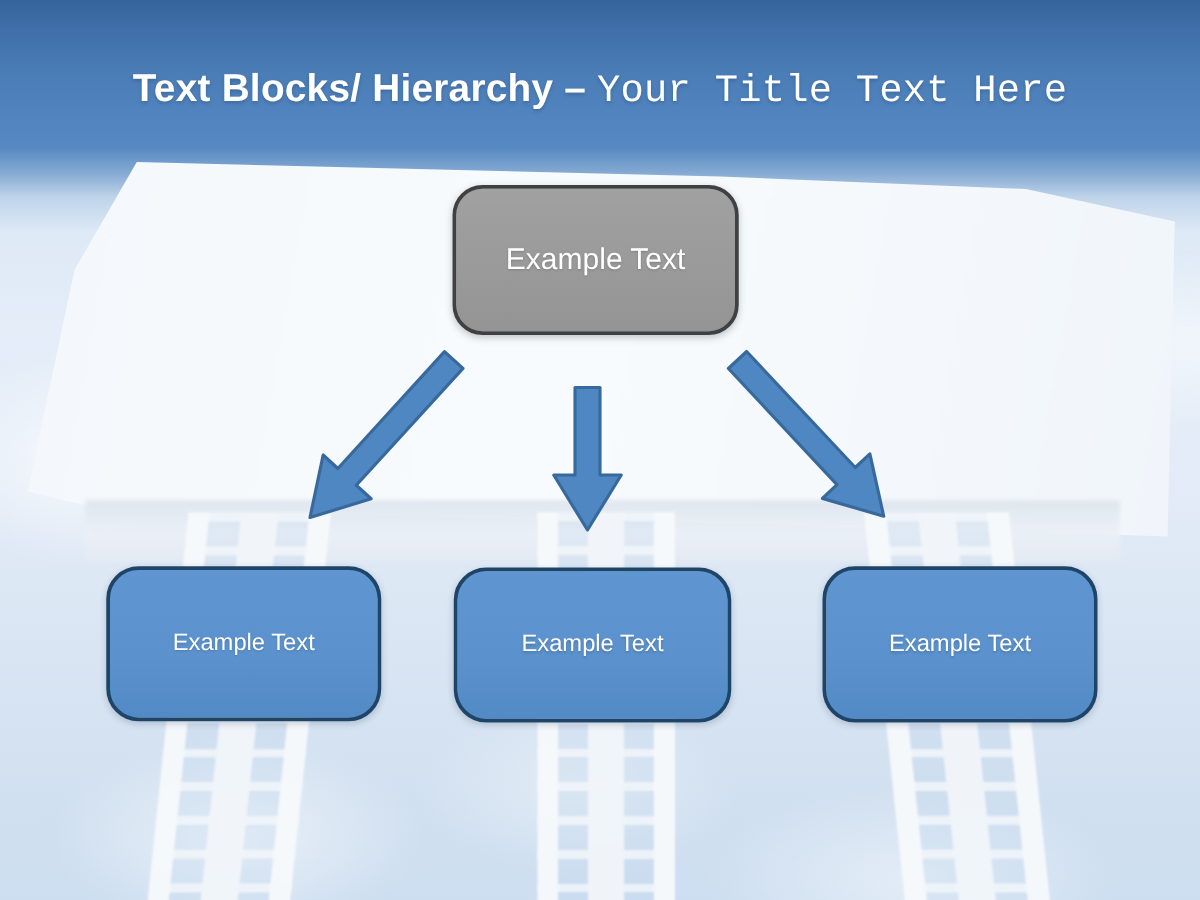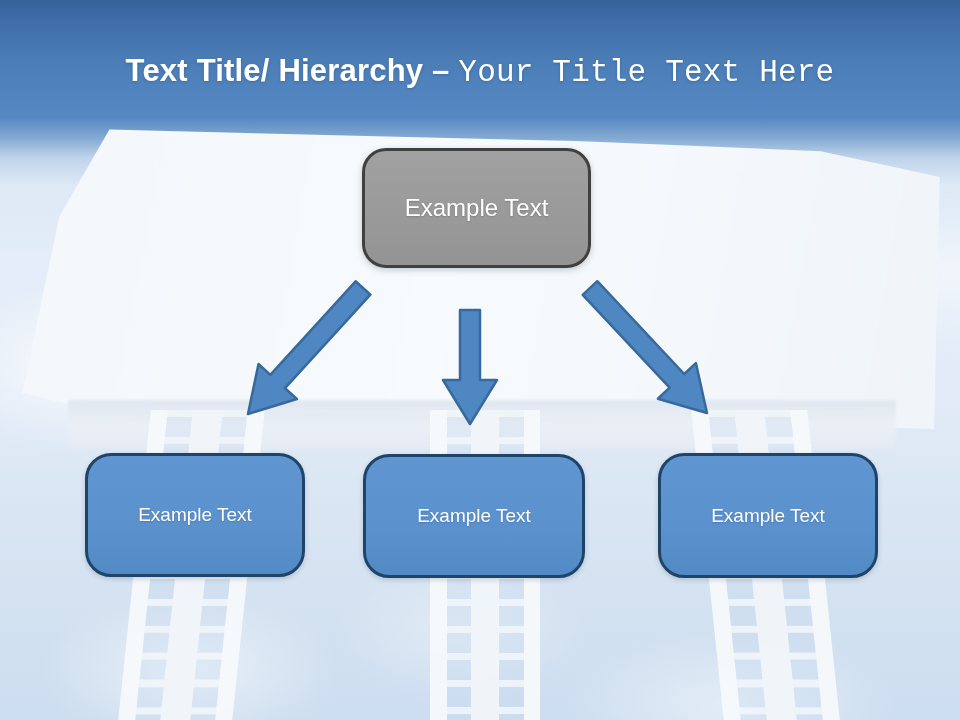--- a/index.html
+++ b/index.html
@@ -95,21 +95,21 @@
   <div class="pillar p-center"></div>
   <div class="pillar p-right"></div>
 
   <svg class="arrows" width="960" height="720" viewBox="0 0 960 720">
     <polygon points="355.6,281.3 270.3,374.8 258.5,364.0 248,414 296.9,399.0 285.0,388.2 370.4,294.7"></polygon>
     <polygon points="460,310 460,380 443,380 470,424 497,380 480,380 480,310"></polygon>
     <polygon points="597.3,281.2 684.2,374.0 695.9,363.1 707,413 657.9,398.7 669.6,387.7 582.7,294.8"></polygon>
   </svg>
 
   <div class="title">
-    <span class="t-bold">Text Title/ Hierarchy – </span><span class="t-reg">Your Title Text Here</span>
+    <span class="t-bold">Text Blocks/ Hierarchy – </span><span class="t-reg">Your Title Text Here</span>
   </div>
 
   <div class="box root-box">
     <span class="lbl">Example Text</span>
   </div>
 
   <div class="box child-box child-1">
     <span class="lbl">Example Text</span>
   </div>
   <div class="box child-box child-2">

